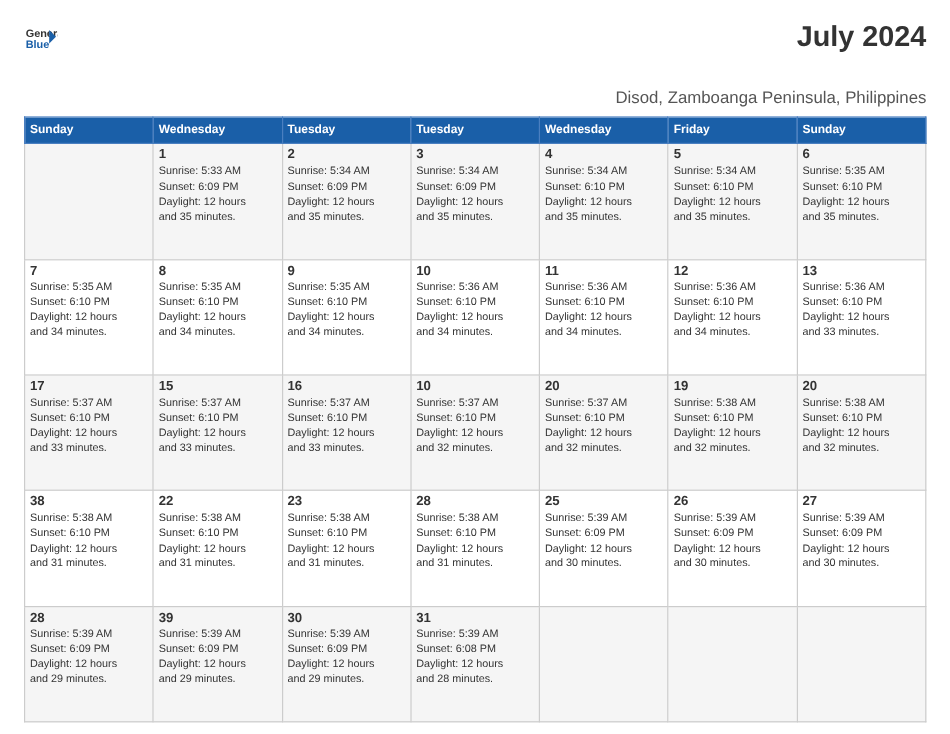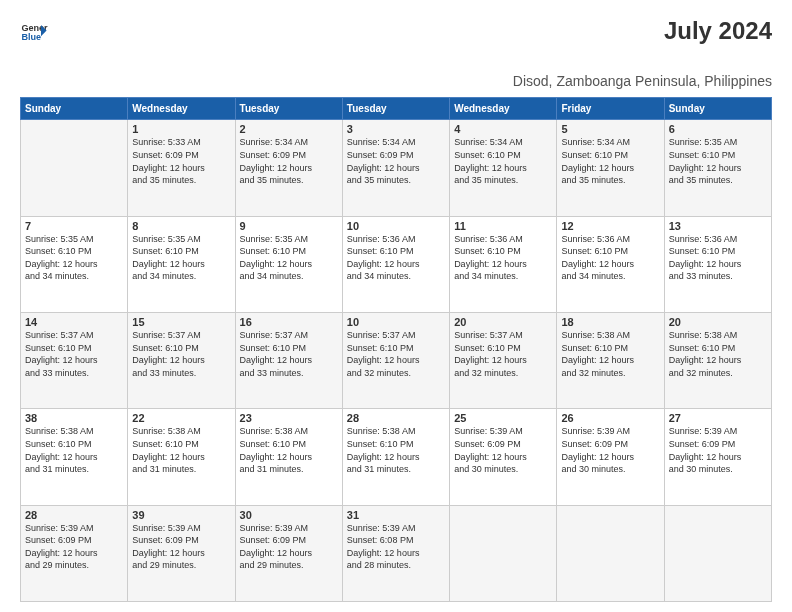--- a/index.html
+++ b/index.html
@@ -174,41 +174,41 @@
             <span class="day-number">12</span>
             <div class="day-info">Sunrise: 5:36 AM<br>Sunset: 6:10 PM<br>Daylight: 12 hours<br>and 34 minutes.</div>
           </td>
           <td>
             <span class="day-number">13</span>
             <div class="day-info">Sunrise: 5:36 AM<br>Sunset: 6:10 PM<br>Daylight: 12 hours<br>and 33 minutes.</div>
           </td>
         </tr>
         <tr>
           <td>
-            <span class="day-number">14</span>
+            <span class="day-number">17</span>
             <div class="day-info">Sunrise: 5:37 AM<br>Sunset: 6:10 PM<br>Daylight: 12 hours<br>and 33 minutes.</div>
           </td>
           <td>
             <span class="day-number">15</span>
             <div class="day-info">Sunrise: 5:37 AM<br>Sunset: 6:10 PM<br>Daylight: 12 hours<br>and 33 minutes.</div>
           </td>
           <td>
             <span class="day-number">16</span>
             <div class="day-info">Sunrise: 5:37 AM<br>Sunset: 6:10 PM<br>Daylight: 12 hours<br>and 33 minutes.</div>
           </td>
           <td>
             <span class="day-number">10</span>
             <div class="day-info">Sunrise: 5:37 AM<br>Sunset: 6:10 PM<br>Daylight: 12 hours<br>and 32 minutes.</div>
           </td>
           <td>
             <span class="day-number">20</span>
             <div class="day-info">Sunrise: 5:37 AM<br>Sunset: 6:10 PM<br>Daylight: 12 hours<br>and 32 minutes.</div>
           </td>
           <td>
-            <span class="day-number">18</span>
+            <span class="day-number">19</span>
             <div class="day-info">Sunrise: 5:38 AM<br>Sunset: 6:10 PM<br>Daylight: 12 hours<br>and 32 minutes.</div>
           </td>
           <td>
             <span class="day-number">20</span>
             <div class="day-info">Sunrise: 5:38 AM<br>Sunset: 6:10 PM<br>Daylight: 12 hours<br>and 32 minutes.</div>
           </td>
         </tr>
         <tr>
           <td>
             <span class="day-number">38</span>

